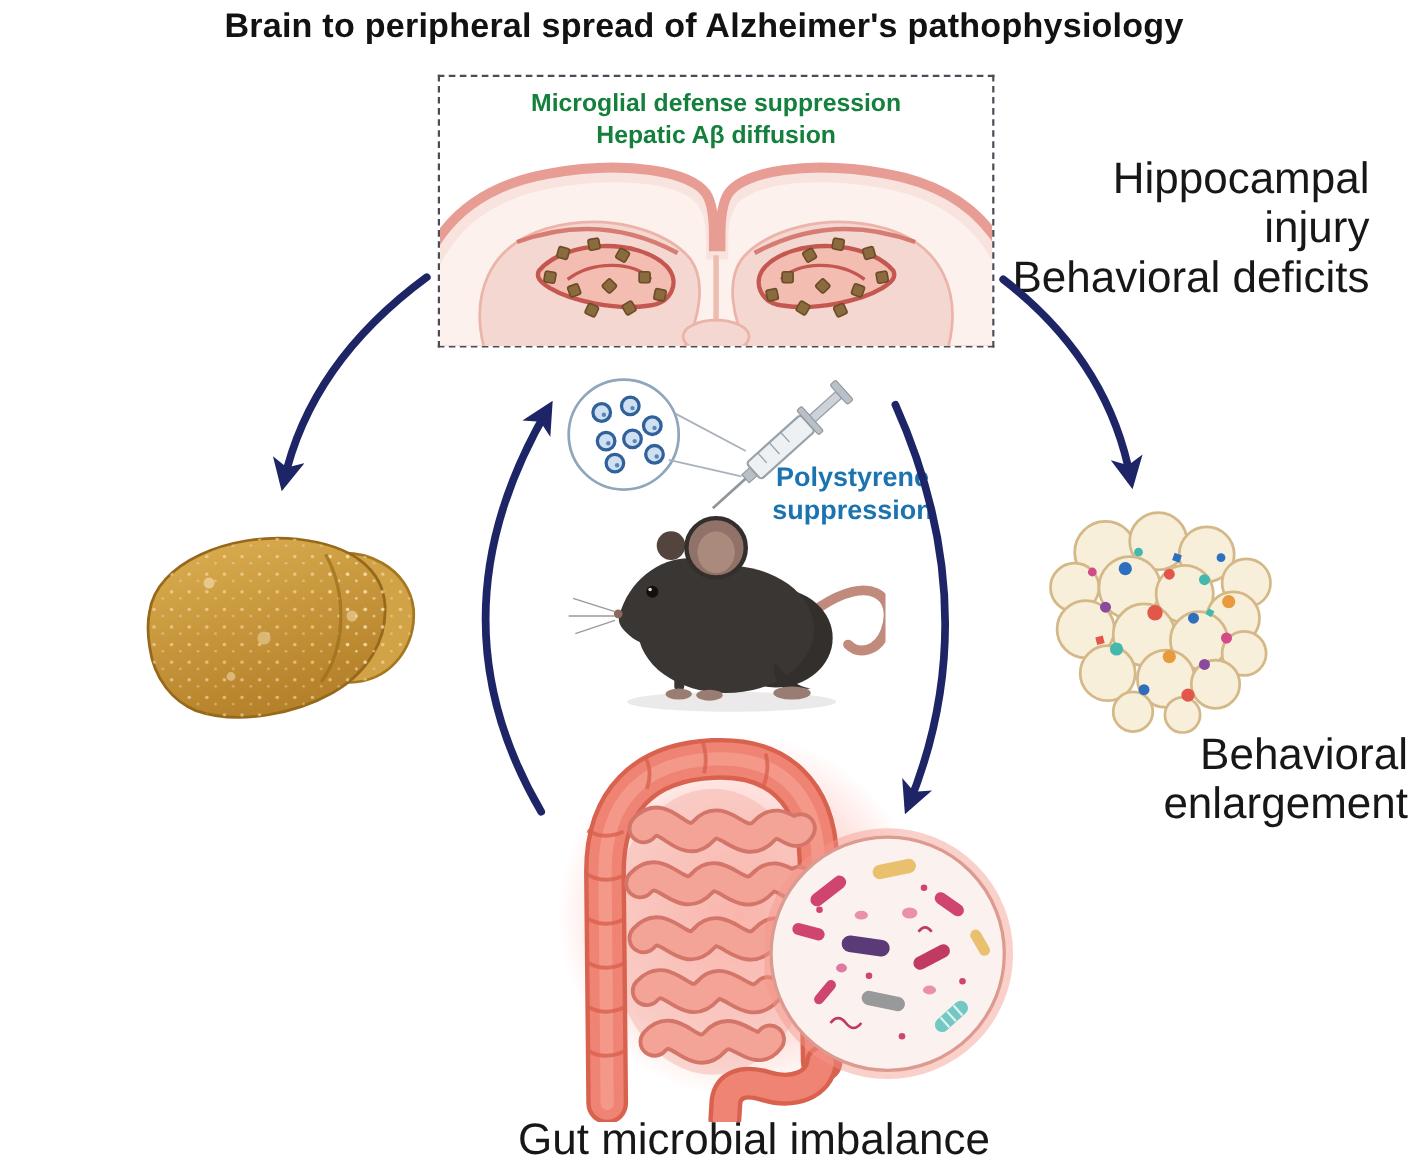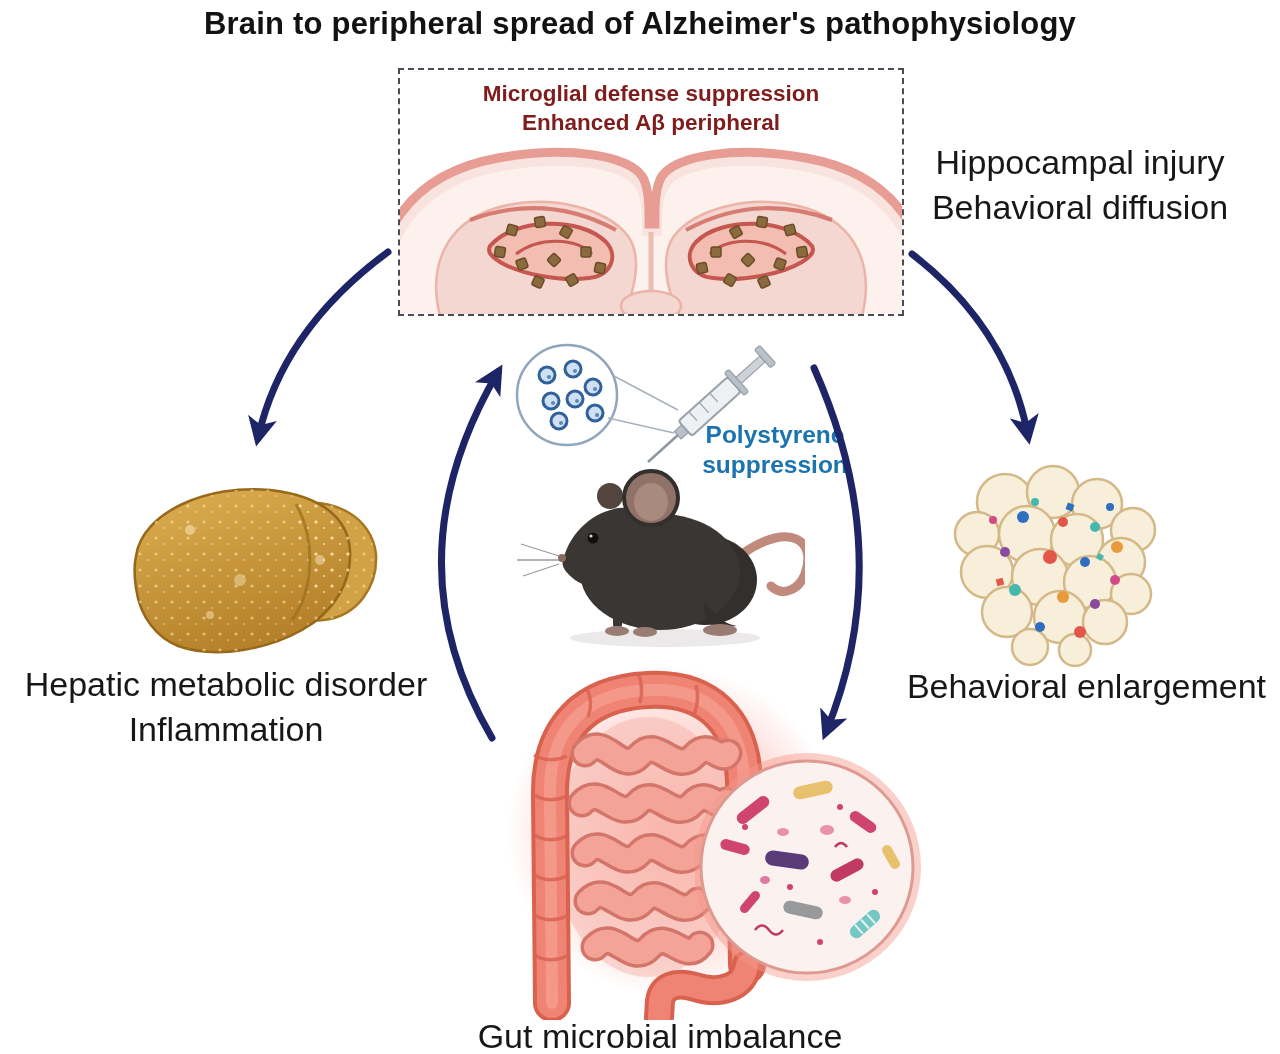--- a/index.html
+++ b/index.html
@@ -4,23 +4,23 @@
 <style>
   html,body{margin:0;padding:0;background:#ffffff;}
   #canvas{position:relative;width:1280px;height:1054px;background:#ffffff;overflow:hidden;
           font-family:"Liberation Sans","DejaVu Sans",sans-serif;}
   .abs{position:absolute;}
   #figure-title{position:absolute;top:6px;left:0;width:1280px;text-align:center;
     font-size:31px;font-weight:bold;color:#121212;letter-spacing:0.2px;}
   #brain-box{position:absolute;left:398px;top:68px;width:506px;height:248px;
     border:2px dashed #4c4c58;background:#ffffff;overflow:hidden;box-sizing:border-box;}
   #brain-caption{position:relative;z-index:2;padding-top:9px;text-align:center;
-    color:#7f1d1d;font-weight:bold;font-size:22.5px;line-height:29px;}
+    color:#15803d;font-weight:bold;font-size:22.5px;line-height:29px;}
   #brain-art{position:absolute;left:0;bottom:-2px;z-index:1;}
-  .lbl{position:absolute;text-align:center;font-size:34px;color:#171717;line-height:45px;}
+  .lbl{position:absolute;text-align:right;font-size:40px;color:#171717;line-height:45px;}
   .blue-lbl{position:absolute;text-align:center;font-size:24.5px;color:#1b74b0;
     font-weight:bold;line-height:30px;}
   #gut-glow{position:absolute;left:452px;top:612px;width:440px;height:440px;
     background:radial-gradient(closest-side,rgba(250,75,55,0.38),rgba(250,100,80,0.18) 55%,rgba(250,100,80,0) 75%);}
   #overlay{position:absolute;left:0;top:0;z-index:30;pointer-events:none;}
   svg{display:block;}
 </style>
 </head>
 <body>
 
@@ -209,21 +209,21 @@
           <circle cx="64" cy="60" r="2"></circle>
           <circle cx="84" cy="74" r="2"></circle>
         <circle cx="48" cy="82" r="2"></circle>
       </g>
     </g>
   </svg>
 
   <div id="brain-box">
     <div id="brain-caption">
       <div>Microglial defense suppression</div>
-      <div>Enhanced Aβ peripheral</div>
+      <div>Hepatic Aβ diffusion</div>
     </div>
     <svg id="brain-art" width="502" height="176" viewBox="0 0 502 176">
       <path d="M -28 176 C -28 96 8 34 98 18 C 170 5 228 16 242 36 C 247 44 249 56 249 74 L 249 84 L 255 84 L 255 74 C 255 56 257 44 262 36 C 276 16 334 5 406 18 C 496 34 532 96 532 176 Z" fill="#f8e3de" stroke="#e79d94" stroke-width="9"></path>
       <path d="M -16 176 C -16 104 18 46 102 31 C 170 19 222 29 234 46 C 240 55 242 62 242 86 L 242 96 L 262 96 L 262 86 C 262 62 264 55 270 46 C 282 29 334 19 402 31 C 486 46 520 104 520 176 Z" fill="#fcf1ed"></path>
       <g id="hemiL">
         <path d="M 40 176 C 28 128 44 84 96 68 C 152 52 208 70 228 96 C 242 116 236 150 222 176 Z" fill="#f4d7d0" stroke="#ecb4a9" stroke-width="2.5"></path>
         <path d="M 70 80 Q 146 52 216 90" fill="none" stroke="#d06c61" stroke-width="4" opacity="0.85"></path>
         <path d="M 90 106 C 114 78 180 76 206 102 C 219 116 211 136 189 138 C 160 142 120 134 100 122 C 91 116 87 112 90 106 Z" fill="#f3bdb1" stroke="#c4574f" stroke-width="4"></path>
         <path d="M 116 114 C 140 96 176 98 192 114" fill="none" stroke="#c4574f" stroke-width="3"></path>
         <g fill="#8b6a3d" stroke="#6a4e29" stroke-width="1.5">
@@ -240,32 +240,28 @@
         </g>
       </g>
       <use href="#hemiL" transform="translate(502 0) scale(-1 1)"></use>
       <line x1="251" y1="92" x2="251" y2="150" stroke="#eebdb2" stroke-width="5"></line>
       <ellipse cx="251" cy="166" rx="30" ry="15" fill="#f4d7d0" stroke="#ecb4a9" stroke-width="2.5"></ellipse>
     </svg>
   </div>
 
   <div class="lbl" style="left:915px;top:140px;width:330px;">
     <div>Hippocampal injury</div>
-    <div>Behavioral diffusion</div>
+    <div>Behavioral deficits</div>
   </div>
 
   <div class="blue-lbl" style="left:686px;top:420px;width:178px;">
     <div>Polystyrene</div>
     <div>suppression</div>
   </div>
 
-  <div class="lbl" style="left:0px;top:662px;width:452px;">
-    <div>Hepatic metabolic disorder</div>
-    <div>Inflammation</div>
-  </div>
 
   <div class="lbl" style="left:893px;top:664px;width:387px;">Behavioral enlargement</div>
 
   <div class="lbl" style="left:420px;top:1014px;width:480px;">Gut microbial imbalance</div>
 
   <svg id="overlay" width="1280" height="1054" viewBox="0 0 1280 1054">
     <defs>
       <marker id="ah" viewBox="0 0 10 10" refX="7" refY="5" markerWidth="4.2" markerHeight="4.2" orient="auto-start-reverse">
         <path d="M 0 0 L 10 5 L 0 10 L 2.5 5 Z" fill="#1e2566"></path>
       </marker>

